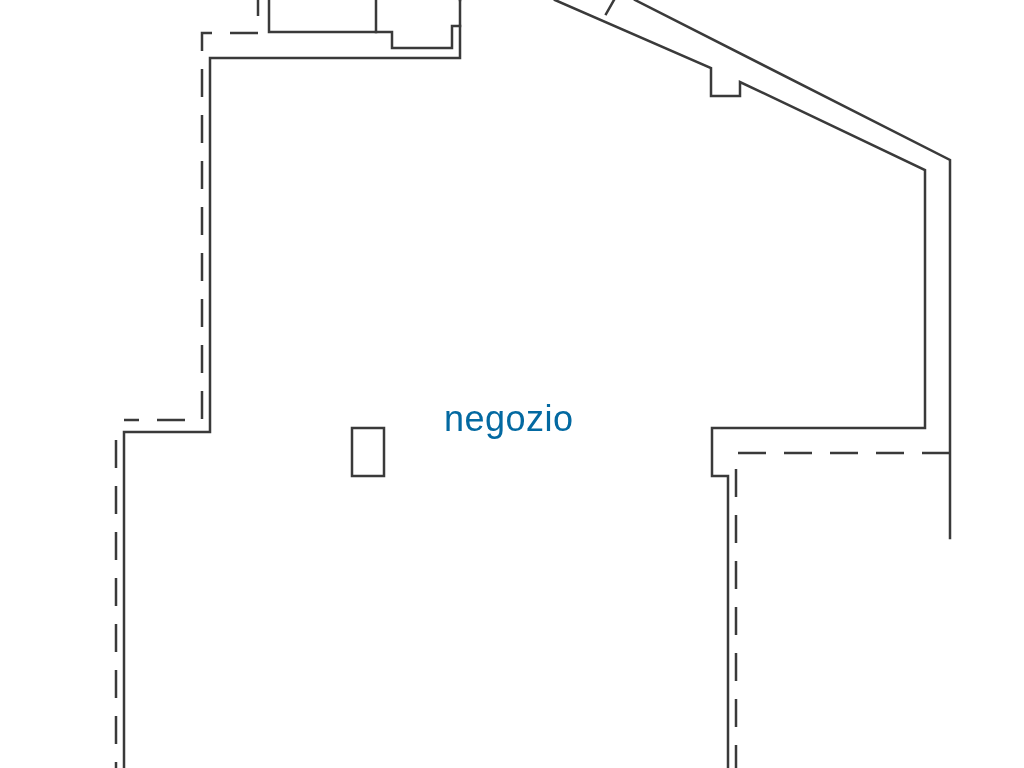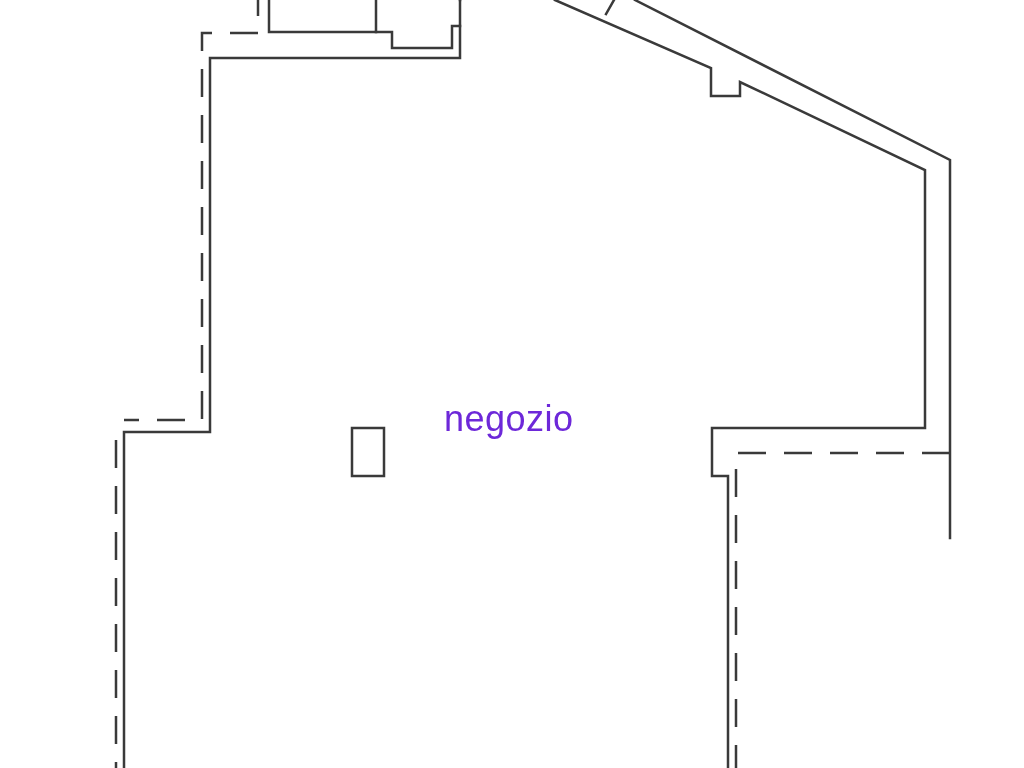--- a/index.html
+++ b/index.html
@@ -2,21 +2,21 @@
 <html><head>
 <meta charset="utf-8">
 <style>
   html, body { margin: 0; padding: 0; background: #ffffff; }
   body { width: 1024px; height: 768px; overflow: hidden; position: relative; }
   svg { position: absolute; left: 0; top: 0; }
   .wall { fill: none; stroke: #3a3a3a; stroke-width: 2.5; stroke-linecap: square; }
   .dash { fill: none; stroke: #3a3a3a; stroke-width: 2.5; stroke-dasharray: 28 18; }
   .room-label {
     position: absolute; left: 444px; top: 398px;
-    font-family: "Liberation Sans", sans-serif; font-size: 36px; color: #6d28d9;
+    font-family: "Liberation Sans", sans-serif; font-size: 36px; color: #0369a1;
     letter-spacing: 0.5px;
   }
 </style>
 </head>
 <body>
 
 <svg width="1024" height="768" viewBox="0 0 1024 768">
 
   <g>
     <polyline class="wall" points="269,0 269,32 376,32 376,0"></polyline>

